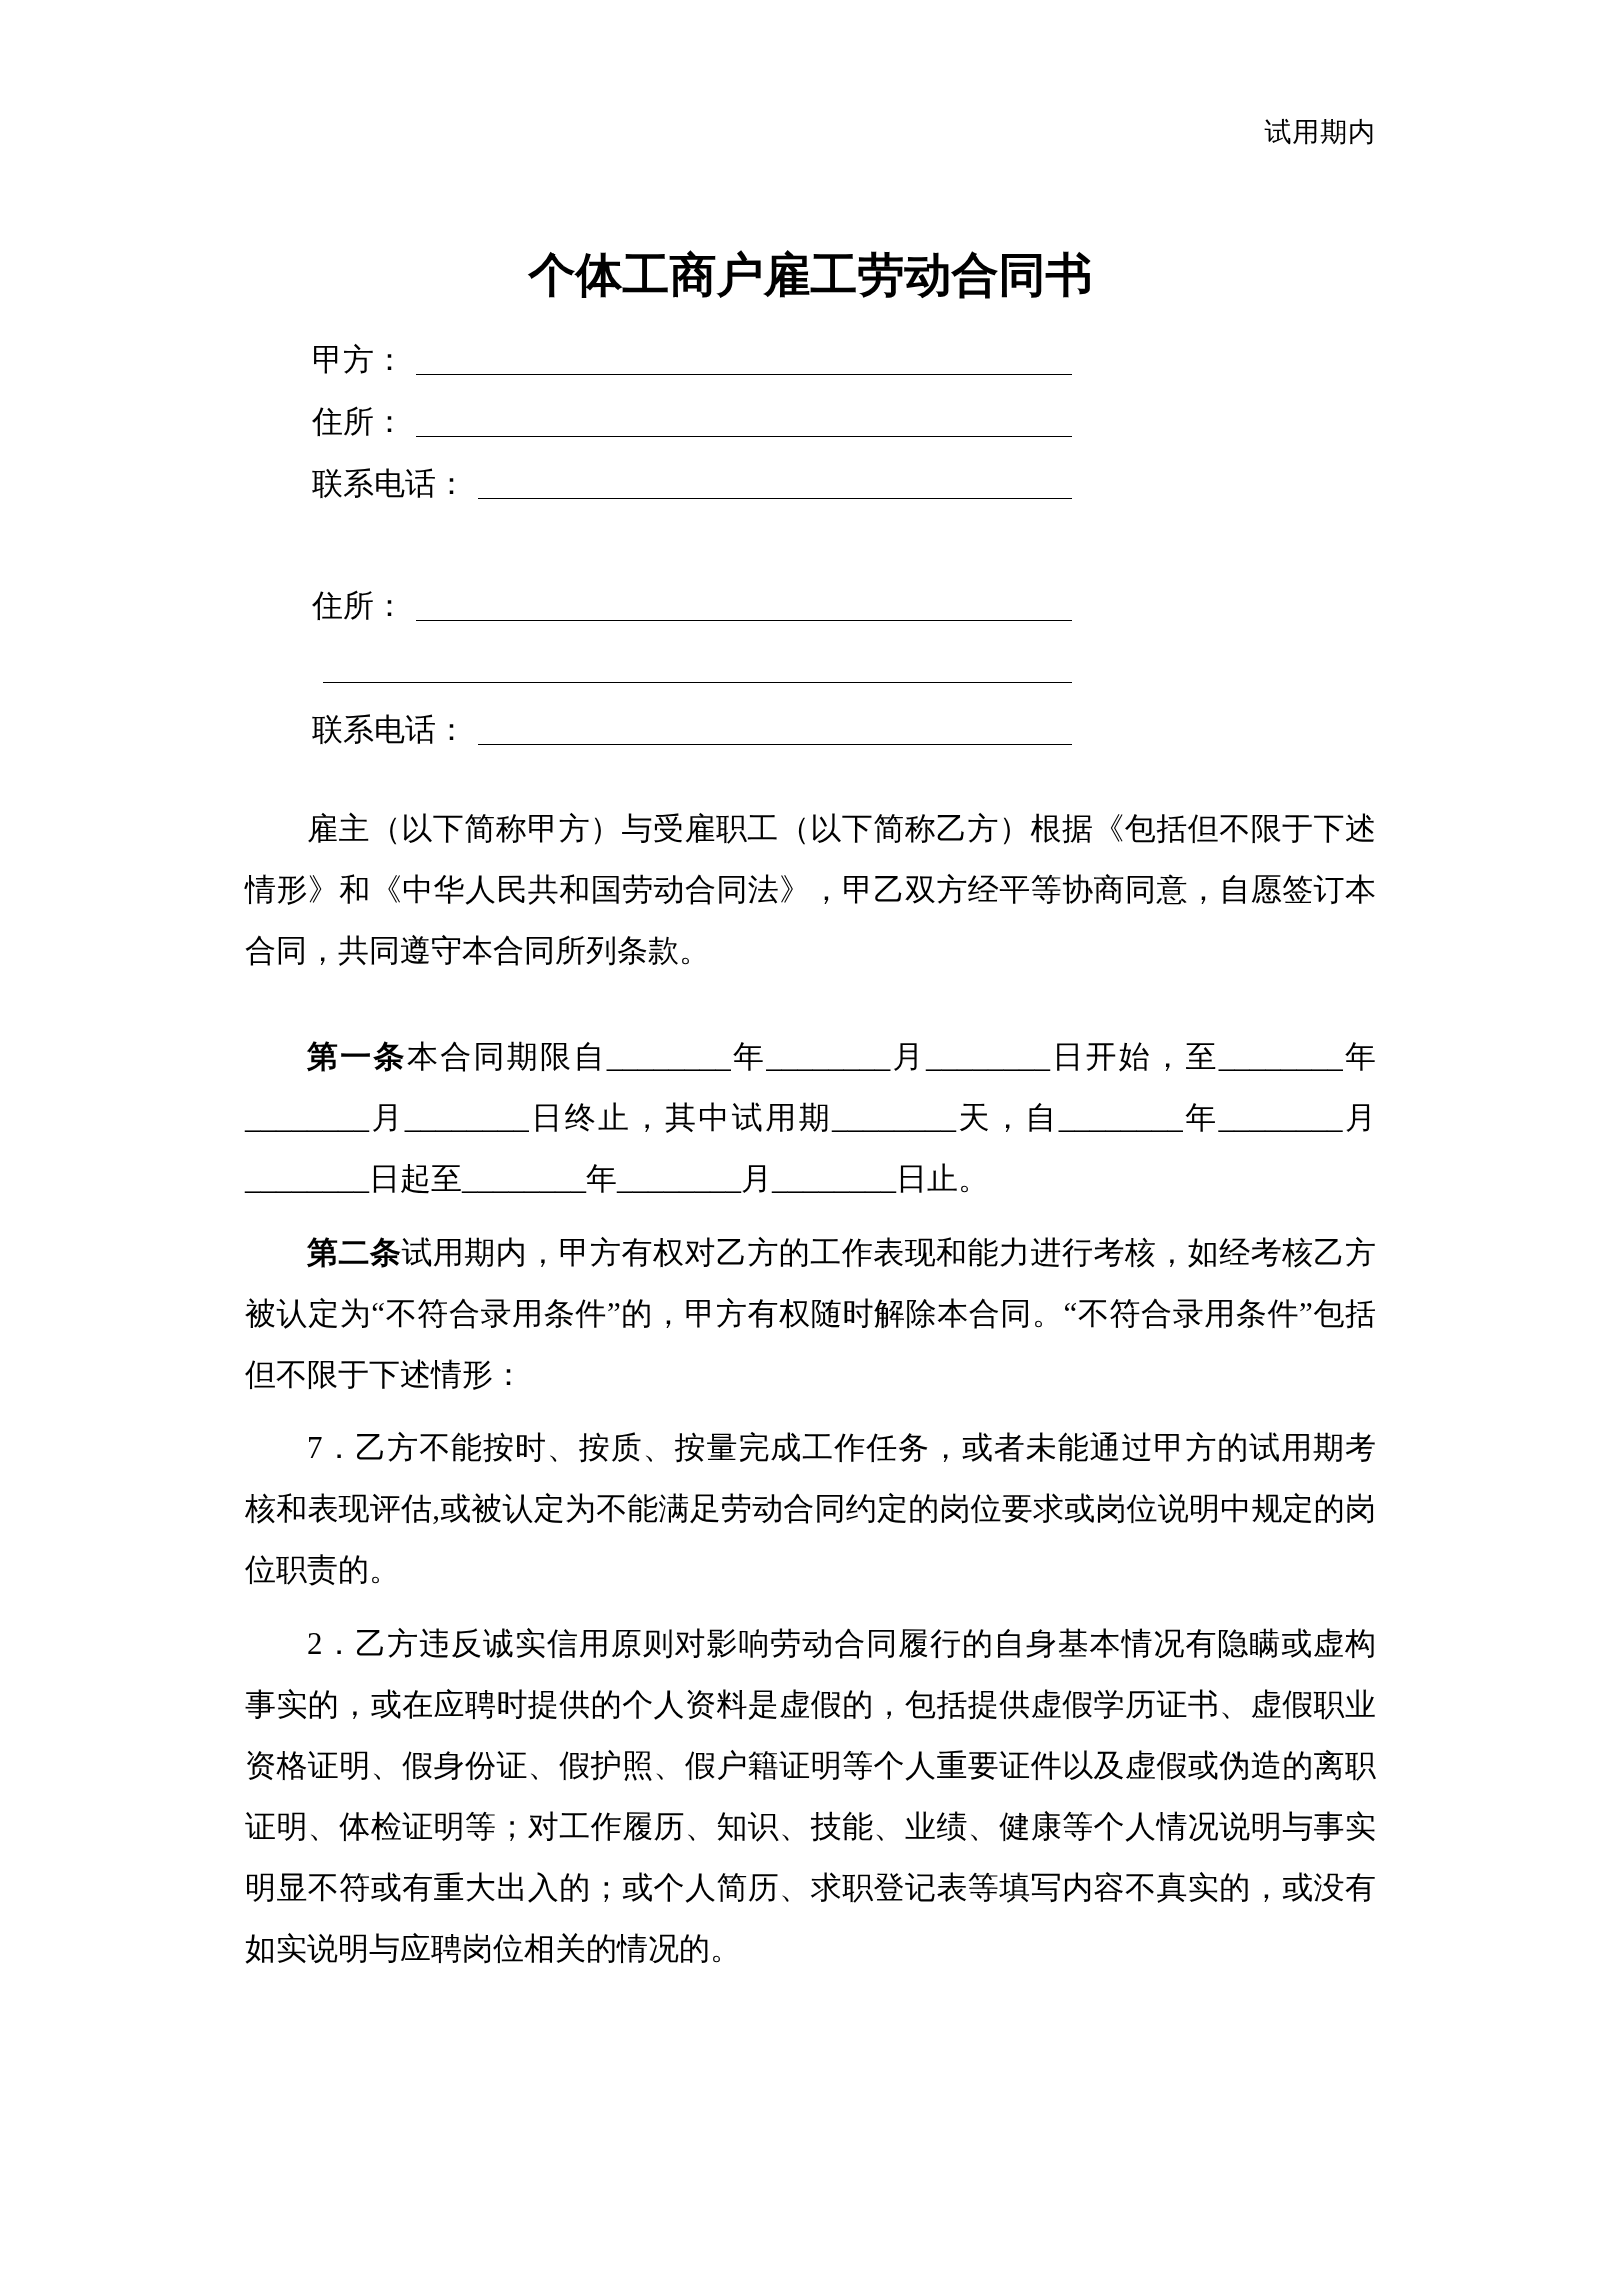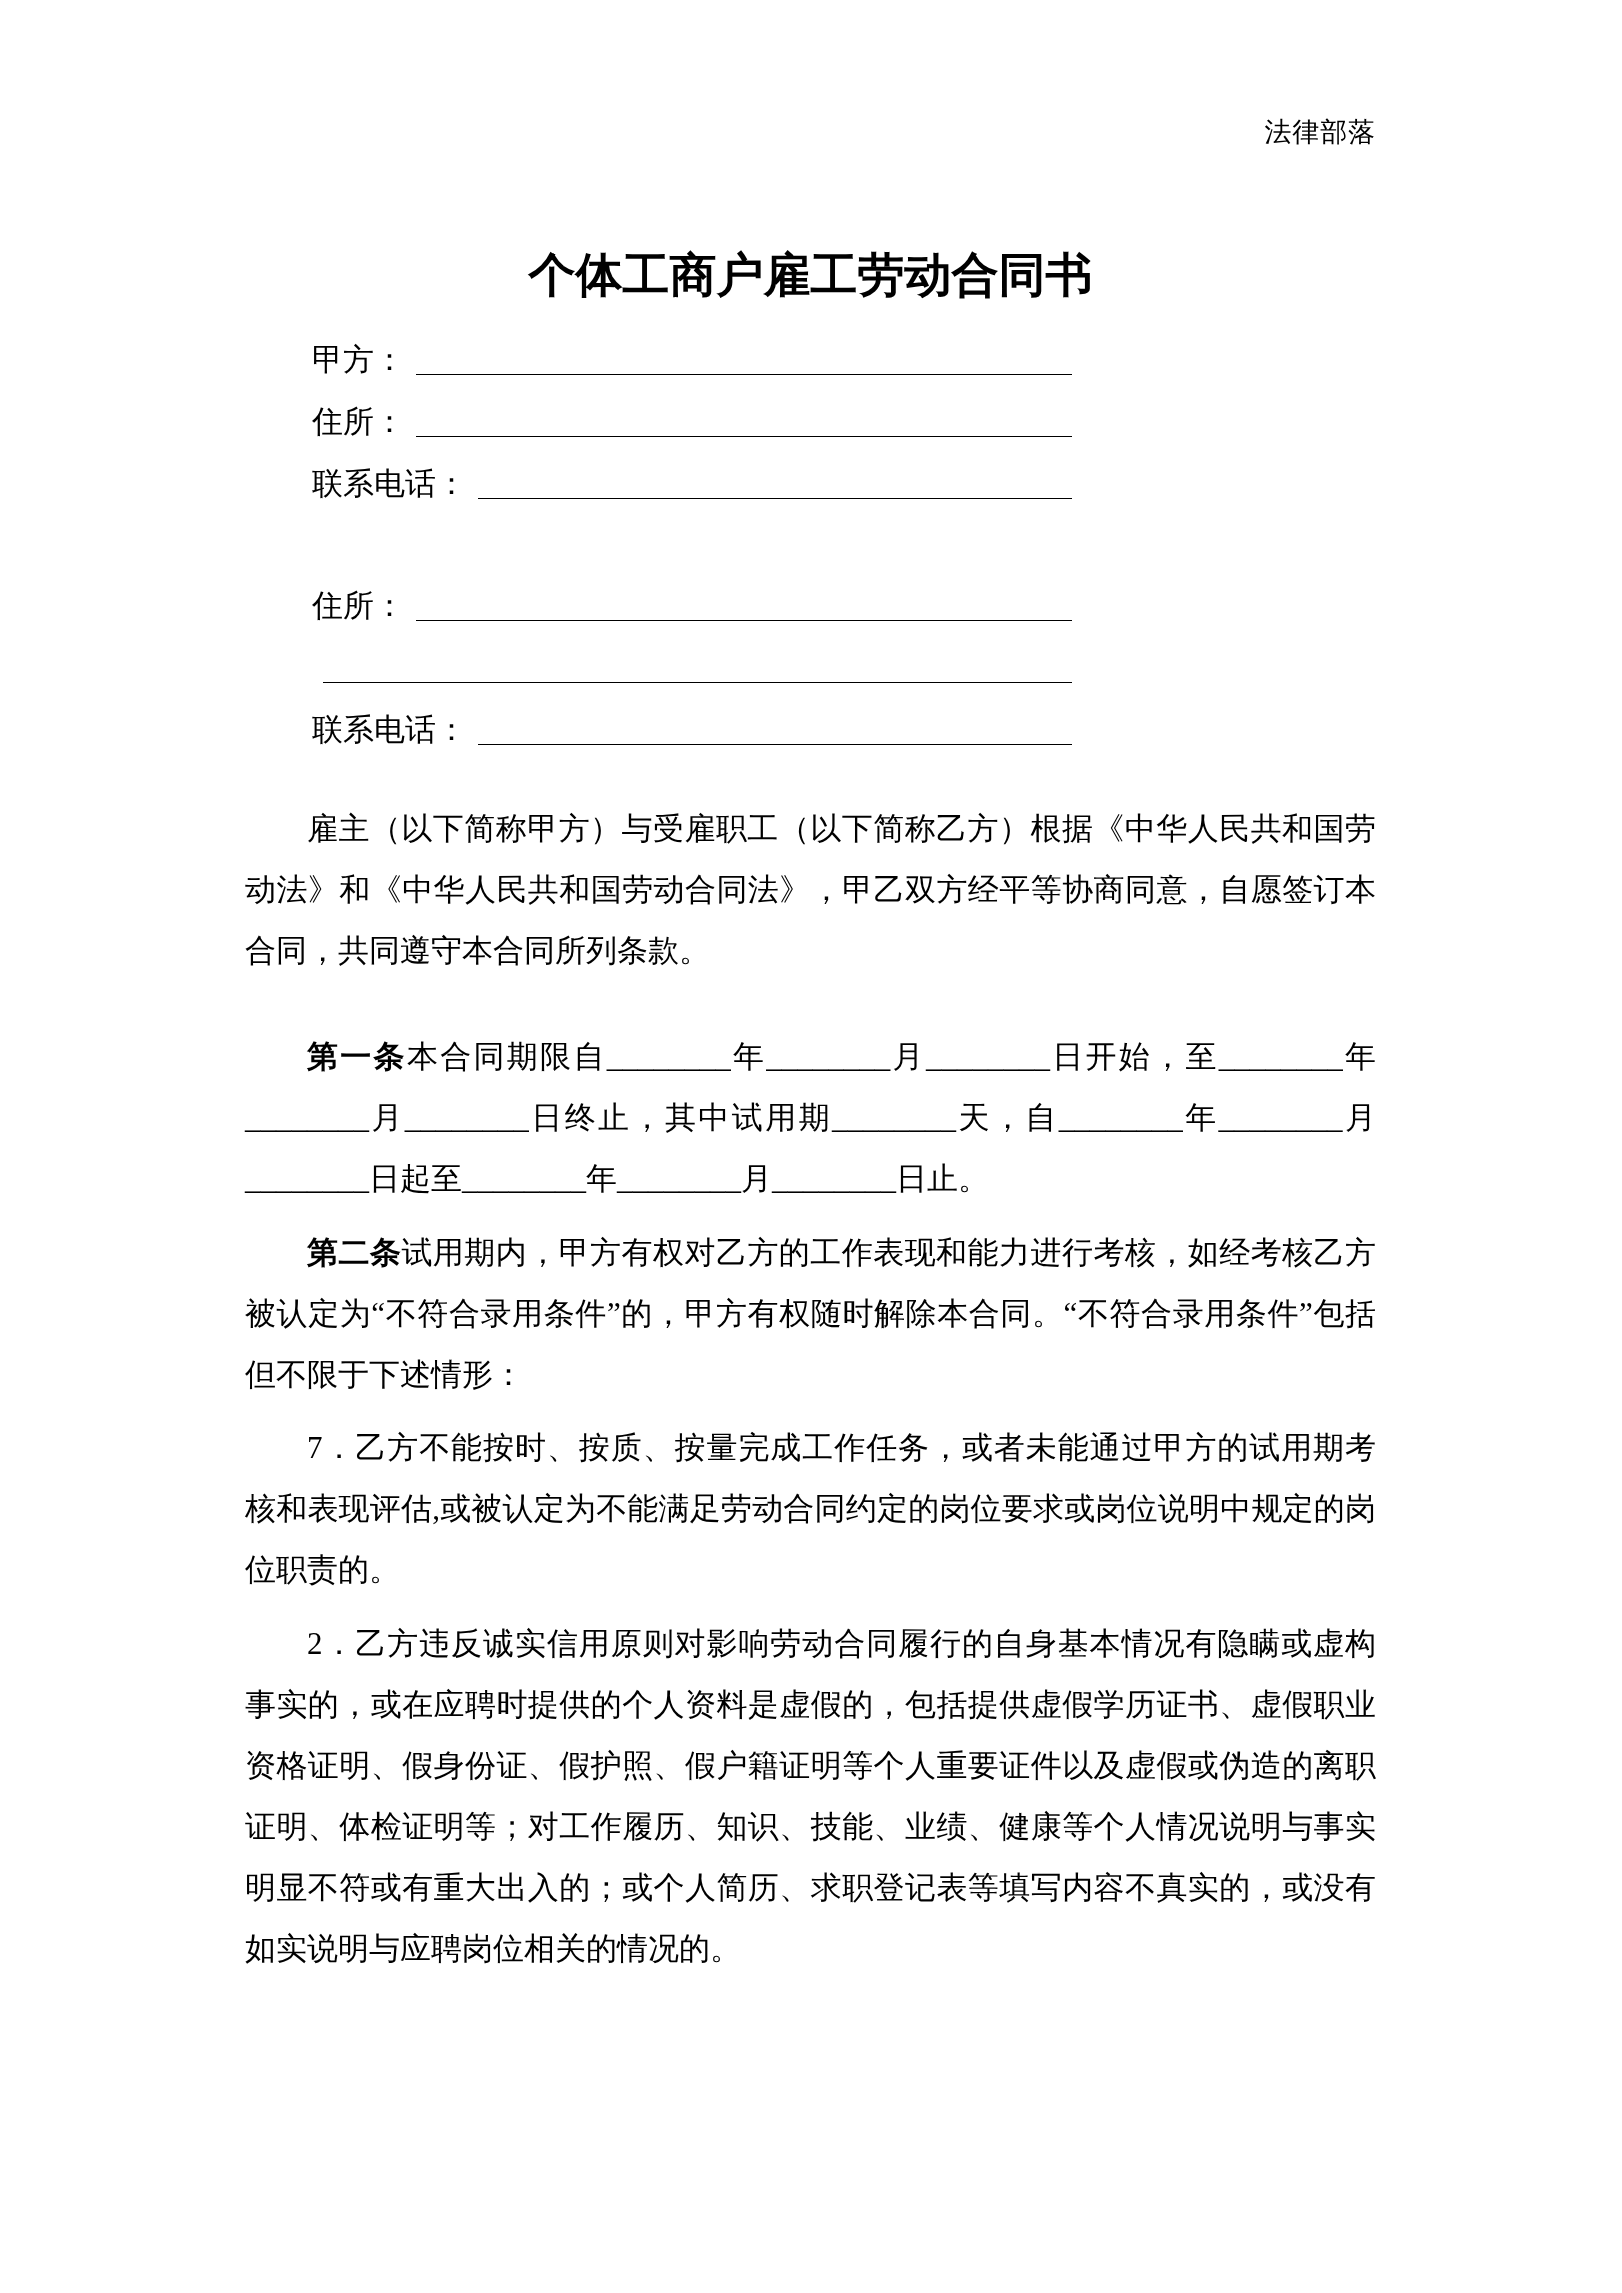--- a/index.html
+++ b/index.html
@@ -59,21 +59,21 @@
   .para.intro { margin-top: 37px; }
   .para.c1 { margin-top: 45px; }
   .para.c2, .para.item { margin-top: 12.7px; }
   .cnum { font-weight: bold; }
 </style>
 </head>
 <body>
 
 <div class="page">
 
-  <div class="brand">法律部落</div>
+  <div class="brand">试用期内</div>
 
   <h1 class="title">个体工商户雇工劳动合同书</h1>
 
   <section class="fields a">
     <div class="frow">
       <span class="flabel">甲方：</span>
       <span class="fblank"></span>
     </div>
     <div class="frow">
       <span class="flabel">住所：</span>
@@ -92,21 +92,21 @@
     </div>
     <div class="frow">
       <span class="fblank"></span>
     </div>
     <div class="frow">
       <span class="flabel">联系电话：</span>
       <span class="fblank"></span>
     </div>
   </section>
 
-  <p class="para intro">雇主（以下简称甲方）与受雇职工（以下简称乙方）根据《中华人民共和国劳动法》和《中华人民共和国劳动合同法》，甲乙双方经平等协商同意，自愿签订本合同，共同遵守本合同所列条款。</p>
+  <p class="para intro">雇主（以下简称甲方）与受雇职工（以下简称乙方）根据《包括但不限于下述情形》和《中华人民共和国劳动合同法》，甲乙双方经平等协商同意，自愿签订本合同，共同遵守本合同所列条款。</p>
 
   <p class="para c1"><span class="cnum">第一条</span><span>本合同期限自________年________月________日开始，至________年________月________日终止，其中试用期________天，自________年________月________日起至________年________月________日止。</span></p>
 
   <p class="para c2"><span class="cnum">第二条</span><span>试用期内，甲方有权对乙方的工作表现和能力进行考核，如经考核乙方被认定为“不符合录用条件”的，甲方有权随时解除本合同。“不符合录用条件”包括但不限于下述情形：</span></p>
 
   <p class="para item">7．乙方不能按时、按质、按量完成工作任务，或者未能通过甲方的试用期考核和表现评估,或被认定为不能满足劳动合同约定的岗位要求或岗位说明中规定的岗位职责的。</p>
 
   <p class="para item">2．乙方违反诚实信用原则对影响劳动合同履行的自身基本情况有隐瞒或虚构事实的，或在应聘时提供的个人资料是虚假的，包括提供虚假学历证书、虚假职业资格证明、假身份证、假护照、假户籍证明等个人重要证件以及虚假或伪造的离职证明、体检证明等；对工作履历、知识、技能、业绩、健康等个人情况说明与事实明显不符或有重大出入的；或个人简历、求职登记表等填写内容不真实的，或没有如实说明与应聘岗位相关的情况的。</p>
 
 </div>

